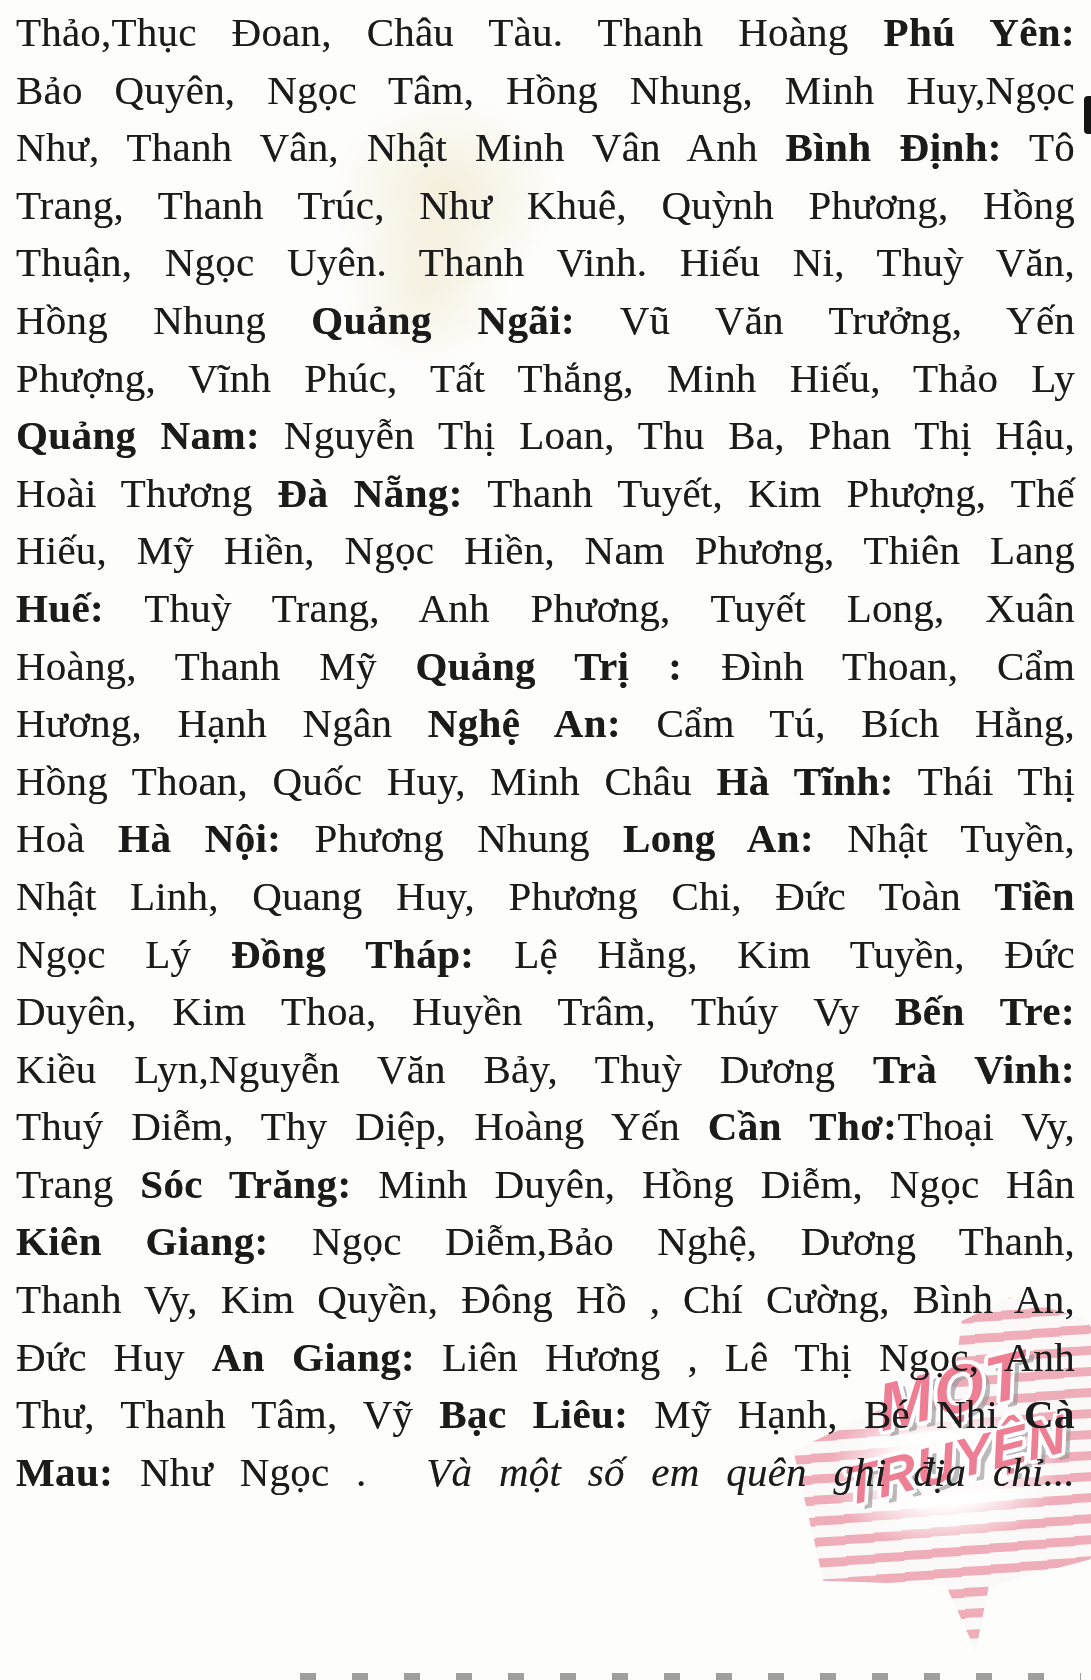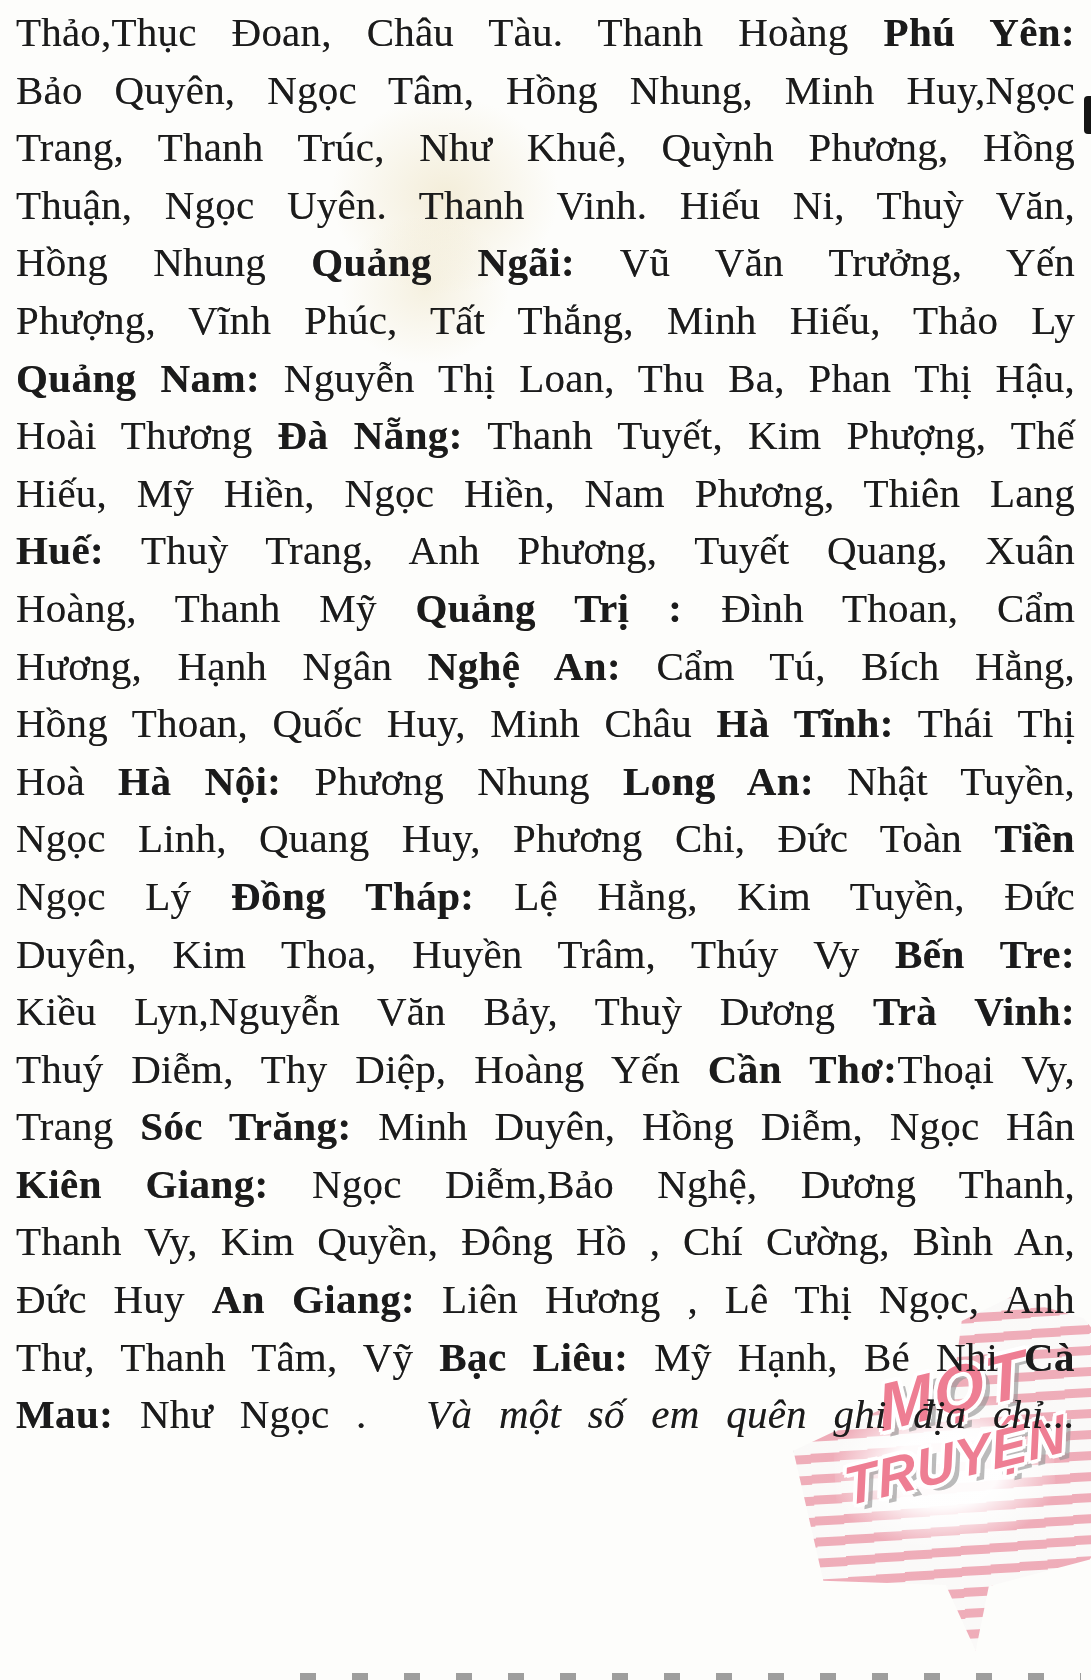--- a/index.html
+++ b/index.html
@@ -121,33 +121,34 @@
     <div class="wm-core"></div>
     <div class="wm-text">
       <span class="wm-line1">MỌT</span>
       <span class="wm-line2">TRUYỆN</span>
     </div>
   </div>
 
   <div class="text-block">
       <div class="line"><span>Thảo,Thục Đoan, Châu Tàu. Thanh Hoàng </span><span class="b">Phú Yên:</span></div>
       <div class="line"><span>Bảo Quyên, Ngọc Tâm, Hồng Nhung, Minh Huy,Ngọc</span></div>
+      <div class="line"><span>Như, Thanh Vân, Nhật Minh Vân Anh </span><span class="b">Bình Định:</span><span> Tô</span></div>
       <div class="line"><span>Trang, Thanh Trúc, Như Khuê, Quỳnh Phương, Hồng</span></div>
       <div class="line"><span>Thuận, Ngọc Uyên. Thanh Vinh. Hiếu Ni, Thuỳ Văn,</span></div>
       <div class="line"><span>Hồng Nhung </span><span class="b">Quảng Ngãi:</span><span> Vũ Văn Trưởng, Yến</span></div>
       <div class="line"><span>Phượng, Vĩnh Phúc, Tất Thắng, Minh Hiếu, Thảo Ly</span></div>
       <div class="line"><span class="b">Quảng Nam:</span><span> Nguyễn Thị Loan, Thu Ba, Phan Thị Hậu,</span></div>
       <div class="line"><span>Hoài Thương </span><span class="b">Đà Nẵng:</span><span> Thanh Tuyết, Kim Phượng, Thế</span></div>
       <div class="line"><span>Hiếu, Mỹ Hiền, Ngọc Hiền, Nam Phương, Thiên Lang</span></div>
-      <div class="line"><span class="b">Huế:</span><span> Thuỳ Trang, Anh Phương, Tuyết Quang, Xuân</span></div>
+      <div class="line"><span class="b">Huế:</span><span> Thuỳ Trang, Anh Phương, Tuyết Long, Xuân</span></div>
       <div class="line"><span>Hoàng, Thanh Mỹ </span><span class="b">Quảng Trị :</span><span> Đình Thoan, Cẩm</span></div>
       <div class="line"><span>Hương, Hạnh Ngân </span><span class="b">Nghệ An:</span><span> Cẩm Tú, Bích Hằng,</span></div>
       <div class="line"><span>Hồng Thoan, Quốc Huy, Minh Châu </span><span class="b">Hà Tĩnh:</span><span> Thái Thị</span></div>
       <div class="line"><span>Hoà </span><span class="b">Hà Nội:</span><span> Phương Nhung </span><span class="b">Long An:</span><span> Nhật Tuyền,</span></div>
-      <div class="line"><span>Ngọc Linh, Quang Huy, Phương Chi, Đức Toàn </span><span class="b">Tiền</span></div>
+      <div class="line"><span>Nhật Linh, Quang Huy, Phương Chi, Đức Toàn </span><span class="b">Tiền</span></div>
       <div class="line"><span>Ngọc Lý </span><span class="b">Đồng Tháp:</span><span> Lệ Hằng, Kim Tuyền, Đức</span></div>
       <div class="line"><span>Duyên, Kim Thoa, Huyền Trâm, Thúy Vy </span><span class="b">Bến Tre:</span></div>
       <div class="line"><span>Kiều Lyn,Nguyễn Văn Bảy, Thuỳ Dương </span><span class="b">Trà Vinh:</span></div>
       <div class="line"><span>Thuý Diễm, Thy Diệp, Hoàng Yến </span><span class="b">Cần Thơ:</span><span>Thoại Vy,</span></div>
       <div class="line"><span>Trang </span><span class="b">Sóc Trăng:</span><span> Minh Duyên, Hồng Diễm, Ngọc Hân</span></div>
       <div class="line"><span class="b">Kiên Giang:</span><span> Ngọc Diễm,Bảo Nghệ, Dương Thanh,</span></div>
       <div class="line"><span>Thanh Vy, Kim Quyền, Đông Hồ , Chí Cường, Bình An,</span></div>
       <div class="line"><span>Đức Huy </span><span class="b">An Giang:</span><span> Liên Hương , Lê Thị Ngọc, Anh</span></div>
       <div class="line"><span>Thư, Thanh Tâm, Vỹ </span><span class="b">Bạc Liêu:</span><span> Mỹ Hạnh, Bé Nhi </span><span class="b">Cà</span></div>
       <div class="line"><span class="b">Mau:</span><span> Như Ngọc . </span><span class="i">Và một số em quên ghi địa chỉ...</span></div>

